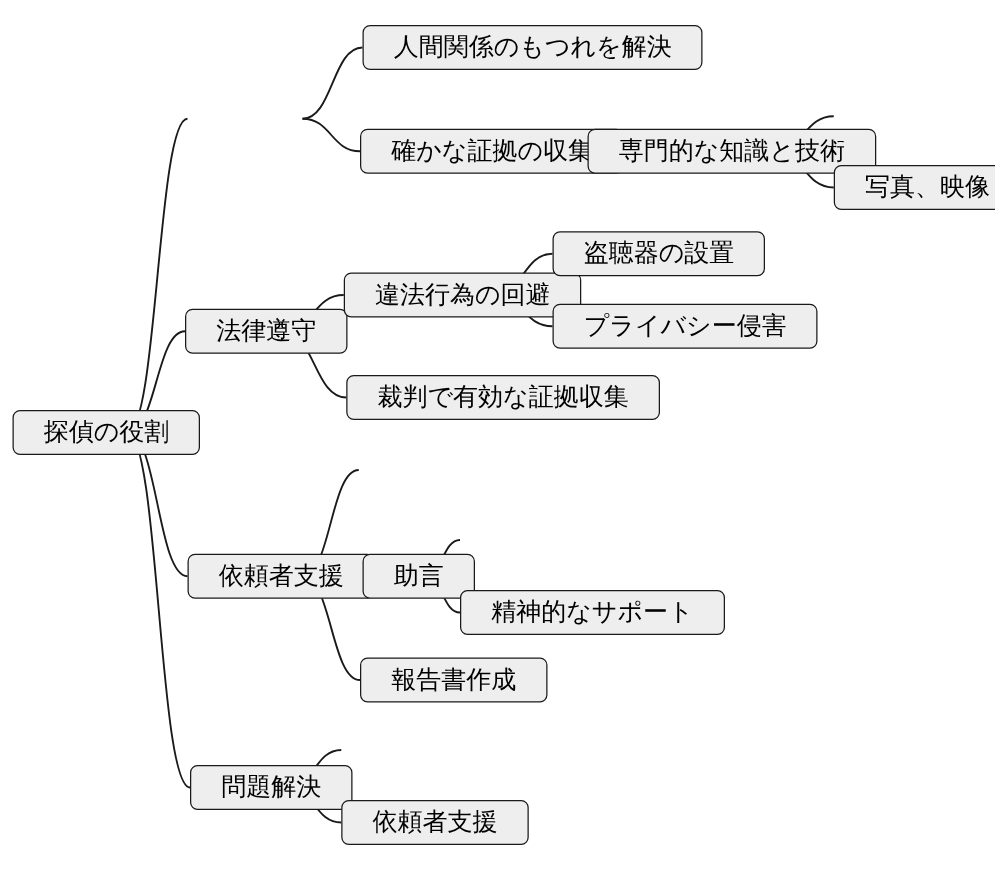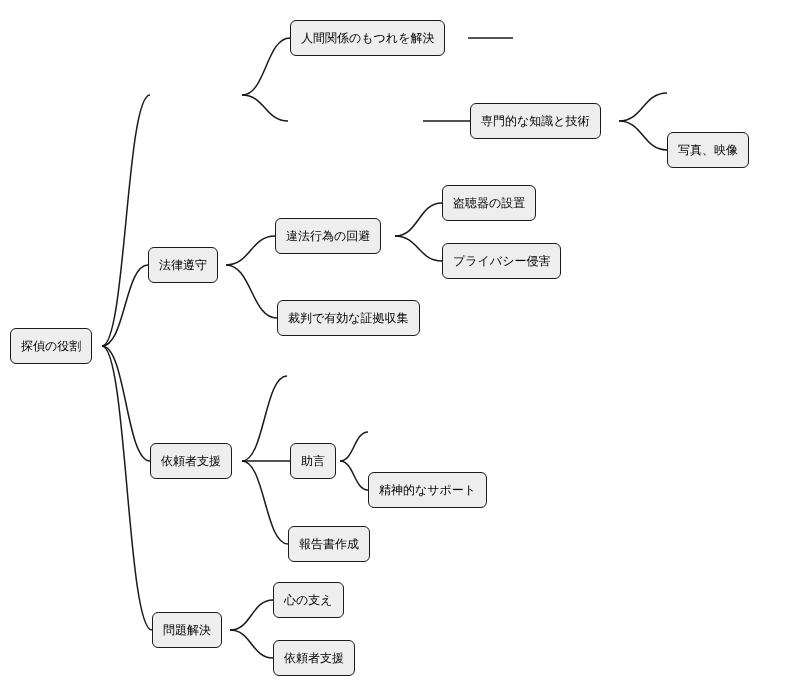--- a/index.html
+++ b/index.html
@@ -36,22 +36,22 @@
     stroke: var(--edge);
     stroke-width: 1.5px;
   }
   .node {
     position: absolute;
     display: inline-block;
     white-space: nowrap;
     background: var(--node-fill);
     border: 1.5px solid var(--node-border);
     border-radius: 6px;
-    padding: 7px 10px;
-    font-size: 12px;
+    padding: 7px 24px;
+    font-size: 20px;
     line-height: 20px;
     color: var(--text);
     text-align: center;
     z-index: 2;
   }
 </style>
 </head>
 <body>
 
 <div class="canvas">
@@ -76,31 +76,31 @@
       <path d="M 340 461 C 354 461, 354 490, 368 490"></path>
       <path d="M 242 461 C 265 461, 265 544, 288 544"></path>
       <path d="M 102 346 C 127 346, 127 630, 152 630"></path>
       <path d="M 230 630 C 251.5 630, 251.5 600, 273 600"></path>
       <path d="M 230 630 C 251.5 630, 251.5 658, 273 658"></path>
     </svg>
 
   <div class="node" id="n-root" style="left:10px; top:328px">探偵の役割</div>
 
   <div class="node" id="n-b0c0" style="left:290px; top:20px">人間関係のもつれを解決</div>
+  <div class="node" id="n-b0c1" style="left:288px; top:103px">確かな証拠の収集</div>
   <div class="node" id="n-b0c1c0" style="left:470px; top:103px">専門的な知識と技術</div>
   <div class="node" id="n-b0c1c0c1" style="left:667px; top:132px">写真、映像</div>
 
   <div class="node" id="n-b1" style="left:148px; top:247px">法律遵守</div>
   <div class="node" id="n-b1c0" style="left:275px; top:218px">違法行為の回避</div>
   <div class="node" id="n-b1c0c0" style="left:442px; top:185px">盗聴器の設置</div>
   <div class="node" id="n-b1c0c1" style="left:442px; top:243px">プライバシー侵害</div>
   <div class="node" id="n-b1c1" style="left:277px; top:300px">裁判で有効な証拠収集</div>
 
   <div class="node" id="n-b2" style="left:150px; top:443px">依頼者支援</div>
   <div class="node" id="n-b2c1" style="left:290px; top:443px">助言</div>
   <div class="node" id="n-b2c1c1" style="left:368px; top:472px">精神的なサポート</div>
   <div class="node" id="n-b2c2" style="left:288px; top:526px">報告書作成</div>
 
   <div class="node" id="n-b3" style="left:152px; top:612px">問題解決</div>
-  <div class="node" id="n-b3c0" style="left:273px; top:582px">心の支え</div>
   <div class="node" id="n-b3c1" style="left:273px; top:640px">依頼者支援</div>
 
 </div>
 
 </body></html>

